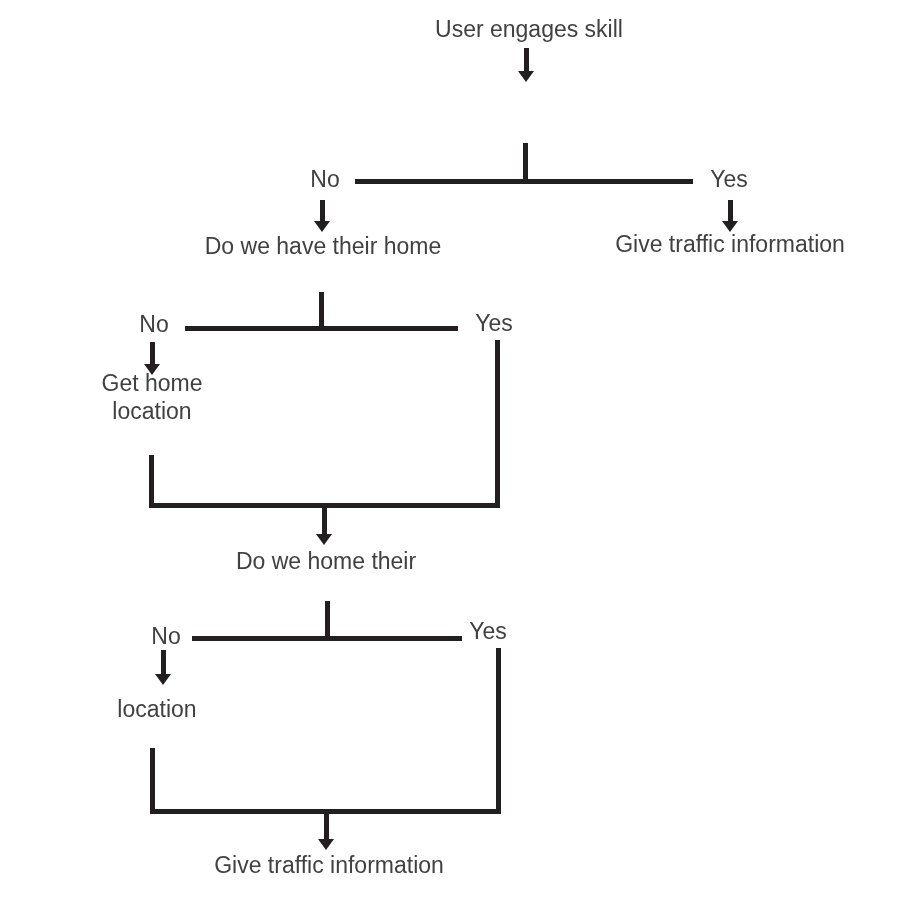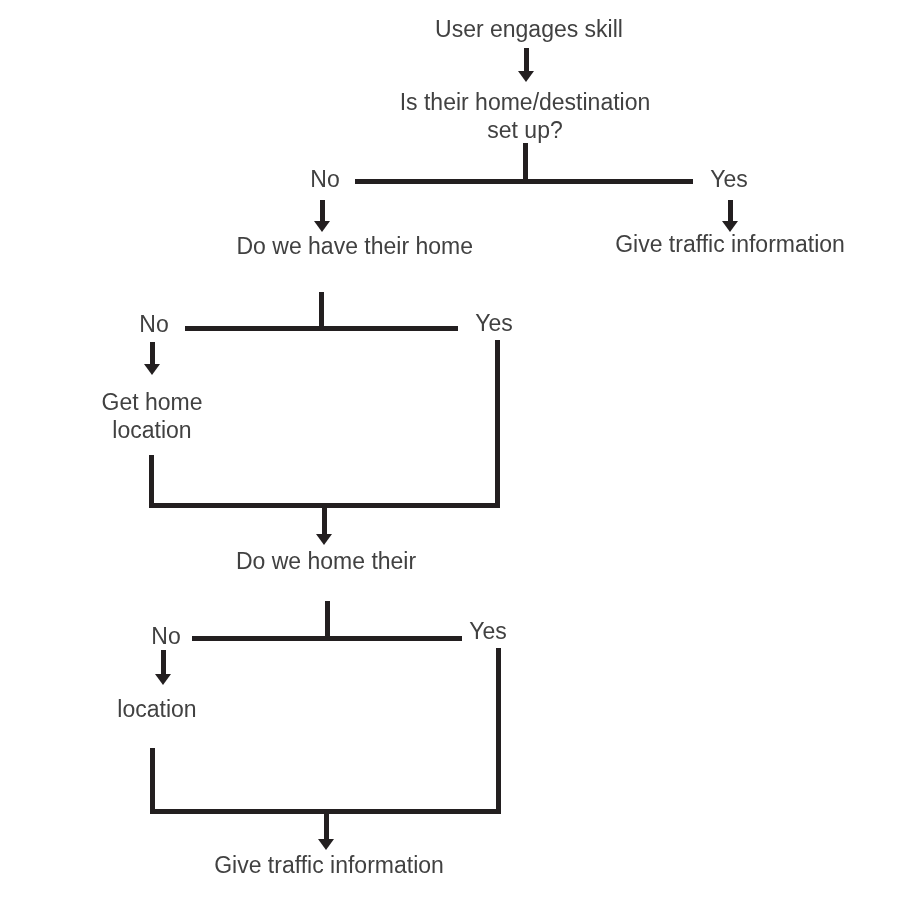--- a/index.html
+++ b/index.html
@@ -56,62 +56,58 @@
 
 <div class="canvas">
 
   <div class="label" style="left:379px; top:15px; width:300px;">User engages skill</div>
 
   <div class="arrow" style="left:517.5px; top:48px; height:34px;">
     <div class="shaft"></div>
     <div class="head"></div>
   </div>
 
-  <div class="label" style="left:375px; top:88px; width:300px;">
-    <span>Is their home/destination</span>
-    <span>set up?</span>
-  </div>
 
   <div class="line" style="left:523px; top:143px; width:5px; height:41px;"></div>
 
   <div class="line" style="left:355px; top:179px; width:338px; height:5px;"></div>
 
   <div class="label" style="left:295px; top:165px; width:60px;">No</div>
   <div class="label" style="left:699px; top:165px; width:60px;">Yes</div>
 
   <div class="arrow" style="left:313.5px; top:200px; height:32px;">
     <div class="shaft"></div>
     <div class="head"></div>
   </div>
 
   <div class="arrow" style="left:721.5px; top:200px; height:32px;">
     <div class="shaft"></div>
     <div class="head"></div>
   </div>
 
   <div class="label" style="left:580px; top:230px; width:300px;">Give traffic information</div>
 
-  <div class="label" style="left:173px; top:232px; width:300px;text-align:right;">
+  <div class="label" style="left:173px; top:232px; width:300px;">
     <span>Do we have their home</span>
   </div>
 
   <div class="line" style="left:319px; top:292px; width:5px; height:39px;"></div>
   <div class="line" style="left:185px; top:326px; width:273px; height:5px;"></div>
 
   <div class="label" style="left:124px; top:310px; width:60px;">No</div>
   <div class="label" style="left:464px; top:309px; width:60px;">Yes</div>
 
   <div class="arrow" style="left:143.5px; top:342px; height:33px;">
     <div class="shaft"></div>
     <div class="head"></div>
   </div>
 
   <div class="line" style="left:495px; top:340px; width:5px; height:168px;"></div>
 
-  <div class="label" style="left:52px; top:388px; width:200px;">
+  <div class="label" style="left:52px; top:369px; width:200px;">
     <span>Get home</span>
     <span>location</span>
   </div>
 
   <div class="line" style="left:149px; top:455px; width:5px; height:53px;"></div>
   <div class="line" style="left:149px; top:503px; width:351px; height:5px;"></div>
 
   <div class="arrow" style="left:315.5px; top:508px; height:37px;">
     <div class="shaft"></div>
     <div class="head"></div>

